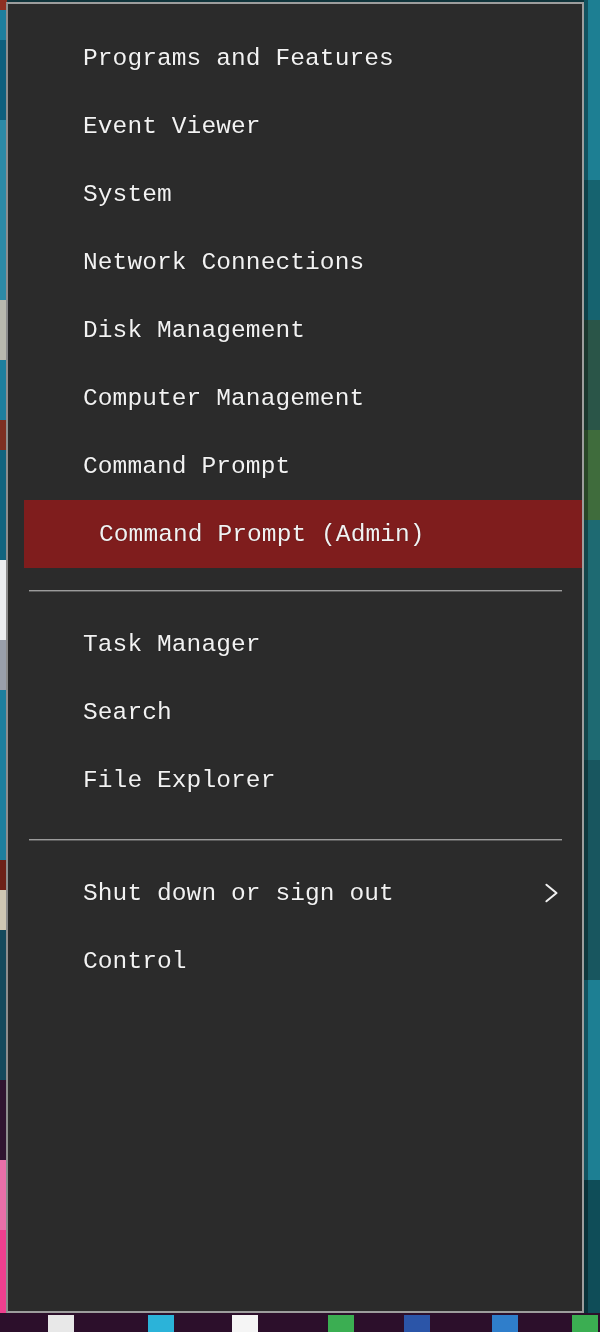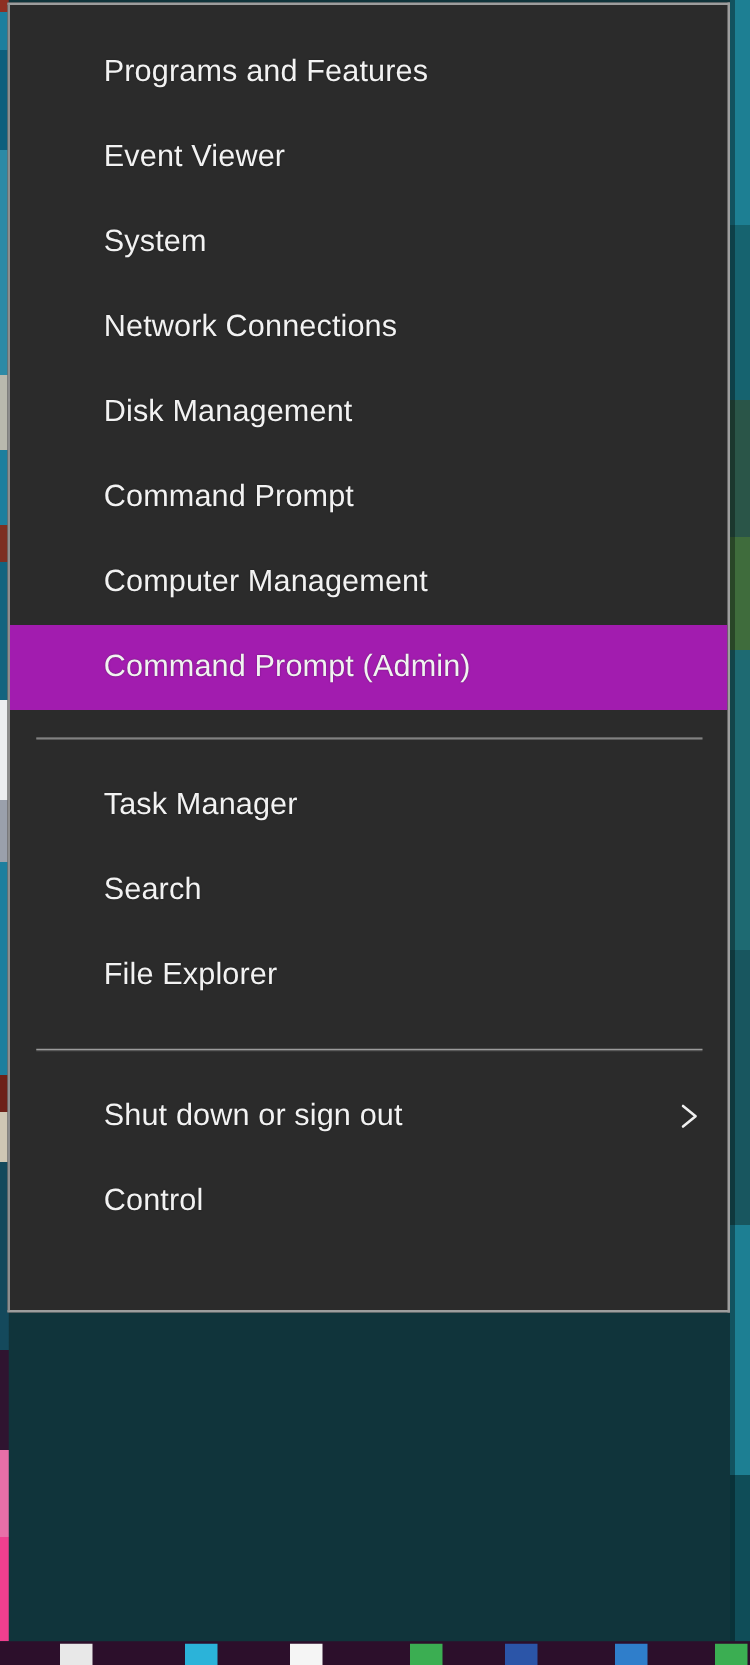--- a/index.html
+++ b/index.html
@@ -86,26 +86,27 @@
     width: 26px;
     height: 17px;
   }
 
   
   #powermenu {
     position: absolute;
     left: 6px;
     top: 2px;
     width: 578px;
-    height: 1048px;
+    height: 1311px;
     box-sizing: border-box;
     background: #2b2b2b;
     border: 2px solid #9d9d9d;
     border-left-color: #8d8d8d;
     overflow: hidden;
+    font-family: Liberation Mono, monospace;
   }
 
   .menu-list {
     list-style: none;
     margin: 0;
     padding: 0;
     position: relative;
   }
 
   .menu-item {
@@ -116,21 +117,22 @@
     color: #f2f2f2;
     font-size: 24.5px;
     font-weight: 400;
     letter-spacing: .1px;
     padding-left: 75px;
     padding-right: 14px;
     box-sizing: border-box;
     white-space: nowrap;
   }
   .menu-item.selected {
-    background: #a21caf;
+    background: #7f1d1d;
+    margin-left: 16px;
   }
   .menu-item .label {
     flex: 1;
     text-shadow: 0 0 1px rgba(0,0,0,.55);
   }
 
   .chevron {
     width: 22px;
     height: 22px;
     margin-right: 6px;
@@ -180,24 +182,24 @@
         <li class="menu-item">
           <span class="label">System</span>
         </li>
         <li class="menu-item">
           <span class="label">Network Connections</span>
         </li>
         <li class="menu-item">
           <span class="label">Disk Management</span>
         </li>
         <li class="menu-item">
+          <span class="label">Computer Management</span>
+        </li>
+        <li class="menu-item">
           <span class="label">Command Prompt</span>
-        </li>
-        <li class="menu-item">
-          <span class="label">Computer Management</span>
         </li>
         <li class="menu-item selected">
           <span class="label">Command Prompt (Admin)</span>
         </li>
       </div>
       <div class="sep-wrap-1">
         <div class="separator"></div>
       </div>
       <div>
         <li class="menu-item">

